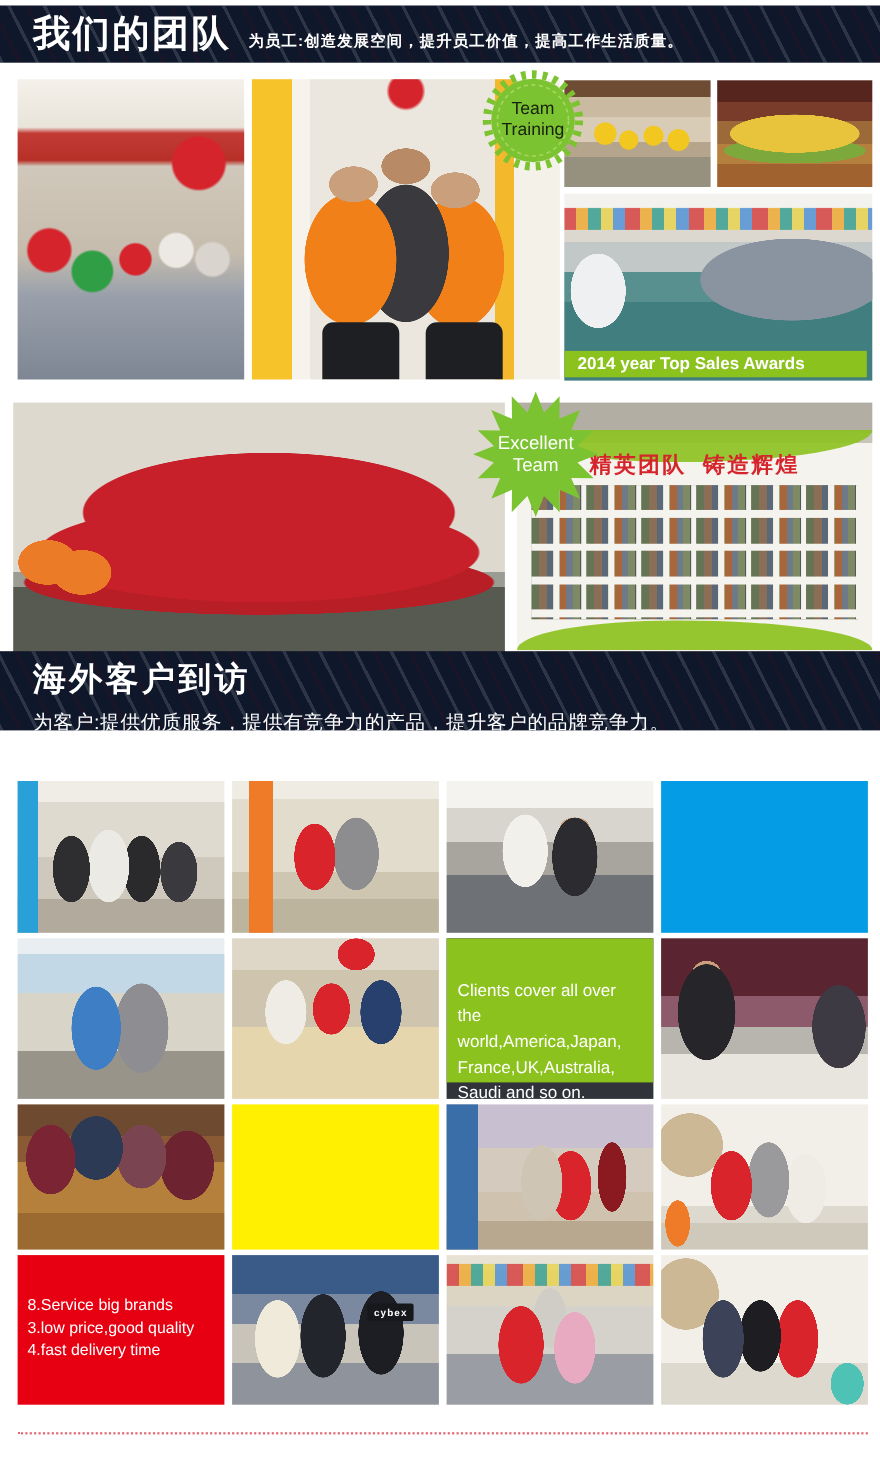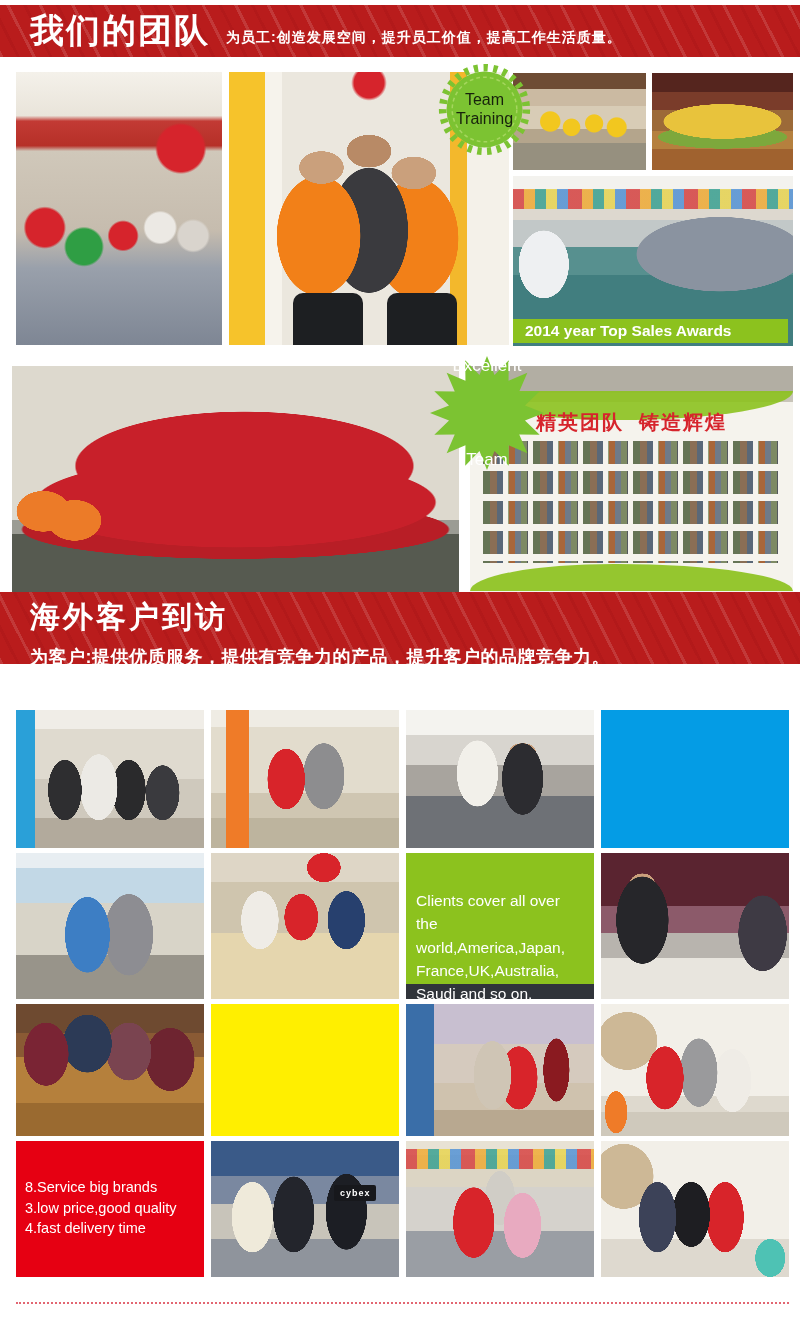--- a/index.html
+++ b/index.html
@@ -2,32 +2,32 @@
 <html><head>
 <meta charset="utf-8">
 <style>
   html,body{margin:0;padding:0;}
   body{
     width:800px;height:1333px;position:relative;overflow:hidden;
     background:#ffffff;
     font-family:"Liberation Sans","DejaVu Sans",sans-serif;
   }
   
-  .banner{position:absolute;left:0;width:800px;background:#b91c1c;color:#fff;overflow:hidden;}
+  .banner{position:absolute;left:0;width:800px;background:#0f172a;color:#fff;overflow:hidden;}
   .banner::before{content:"";position:absolute;inset:0;
     background:repeating-linear-gradient(63deg,
       rgba(255,255,255,.13) 0 3px, rgba(255,255,255,0) 3px 15px,
       rgba(120,0,8,.10) 15px 18px, rgba(255,255,255,0) 18px 29px);}
   .banner>*{position:relative;z-index:1;}
   .banner-team{top:5px;height:52px;display:flex;align-items:center;}
   .banner-team .b-title{font-size:34px;font-weight:bold;margin-left:30px;letter-spacing:2px;}
   .banner-team .b-sub{font-size:14px;font-weight:bold;margin-left:16px;padding-top:13px;letter-spacing:1px;}
   .banner-cust{top:592px;height:72px;}
   .banner-cust .b-title{font-size:30px;font-weight:bold;margin:5px 0 0 30px;letter-spacing:3px;}
-  .banner-cust .b-sub{font-size:18px;font-weight:bold;margin:7px 0 0 30px;letter-spacing:.5px;}
+  .banner-cust .b-sub{font-size:18px;font-weight:normal;margin:7px 0 0 30px;letter-spacing:.5px;}
 
   
   .p{position:absolute;overflow:hidden;}
   .cell{position:relative;overflow:hidden;}
 
   
   .s1-left{left:16px;top:72px;width:206px;height:273px;background:
     radial-gradient(circle at 14% 57%, #d6242c 0 8%, rgba(214,36,44,0) 9%),
     radial-gradient(circle at 33% 64%, #2f9e44 0 8%, rgba(47,158,68,0) 9%),
     radial-gradient(circle at 52% 60%, #d6242c 0 7%, rgba(214,36,44,0) 8%),
@@ -66,21 +66,21 @@
     color:#fff;font-weight:bold;font-size:15.5px;line-height:24px;padding-left:12px;}
 
   
   .badge{position:absolute;}
   .badge svg{position:absolute;inset:0;width:100%;height:100%;}
   .badge-label{position:absolute;inset:0;display:flex;flex-direction:column;align-items:center;justify-content:center;
     font-weight:normal;line-height:1.15;text-align:center;z-index:2;}
   .badge-training{left:437px;top:62px;width:95px;height:95px;}
   .badge-training .badge-label{color:#17220c;font-size:16px;}
   .badge-excellent{left:430px;top:356px;width:114px;height:114px;}
-  .badge-excellent .badge-label{color:#ffffff;font-size:17px;justify-content:space-between;}
+  .badge-excellent .badge-label{color:#ffffff;font-size:17px;}
 
   
   .s2-left{left:12px;top:366px;width:447px;height:227px;background:
     radial-gradient(ellipse 6% 9% at 7% 64%, #ec7b28 0 99%, rgba(236,123,40,0) 100%),
     radial-gradient(ellipse 6% 9% at 14% 68%, #ec7b28 0 99%, rgba(236,123,40,0) 100%),
     radial-gradient(ellipse 38% 24% at 52% 44%, #c8202a 0 99%, rgba(200,32,42,0) 100%),
     radial-gradient(ellipse 45% 20% at 50% 60%, #c8202a 0 99%, rgba(200,32,42,0) 100%),
     radial-gradient(ellipse 48% 13% at 50% 72%, #b81e26 0 99%, rgba(184,30,38,0) 100%),
     linear-gradient(180deg,#ddd9ce 0 68%,#9b9c94 68% 74%,#565a50 74% 100%);}
   .s2-right{left:470px;top:366px;width:323px;height:227px;background:

